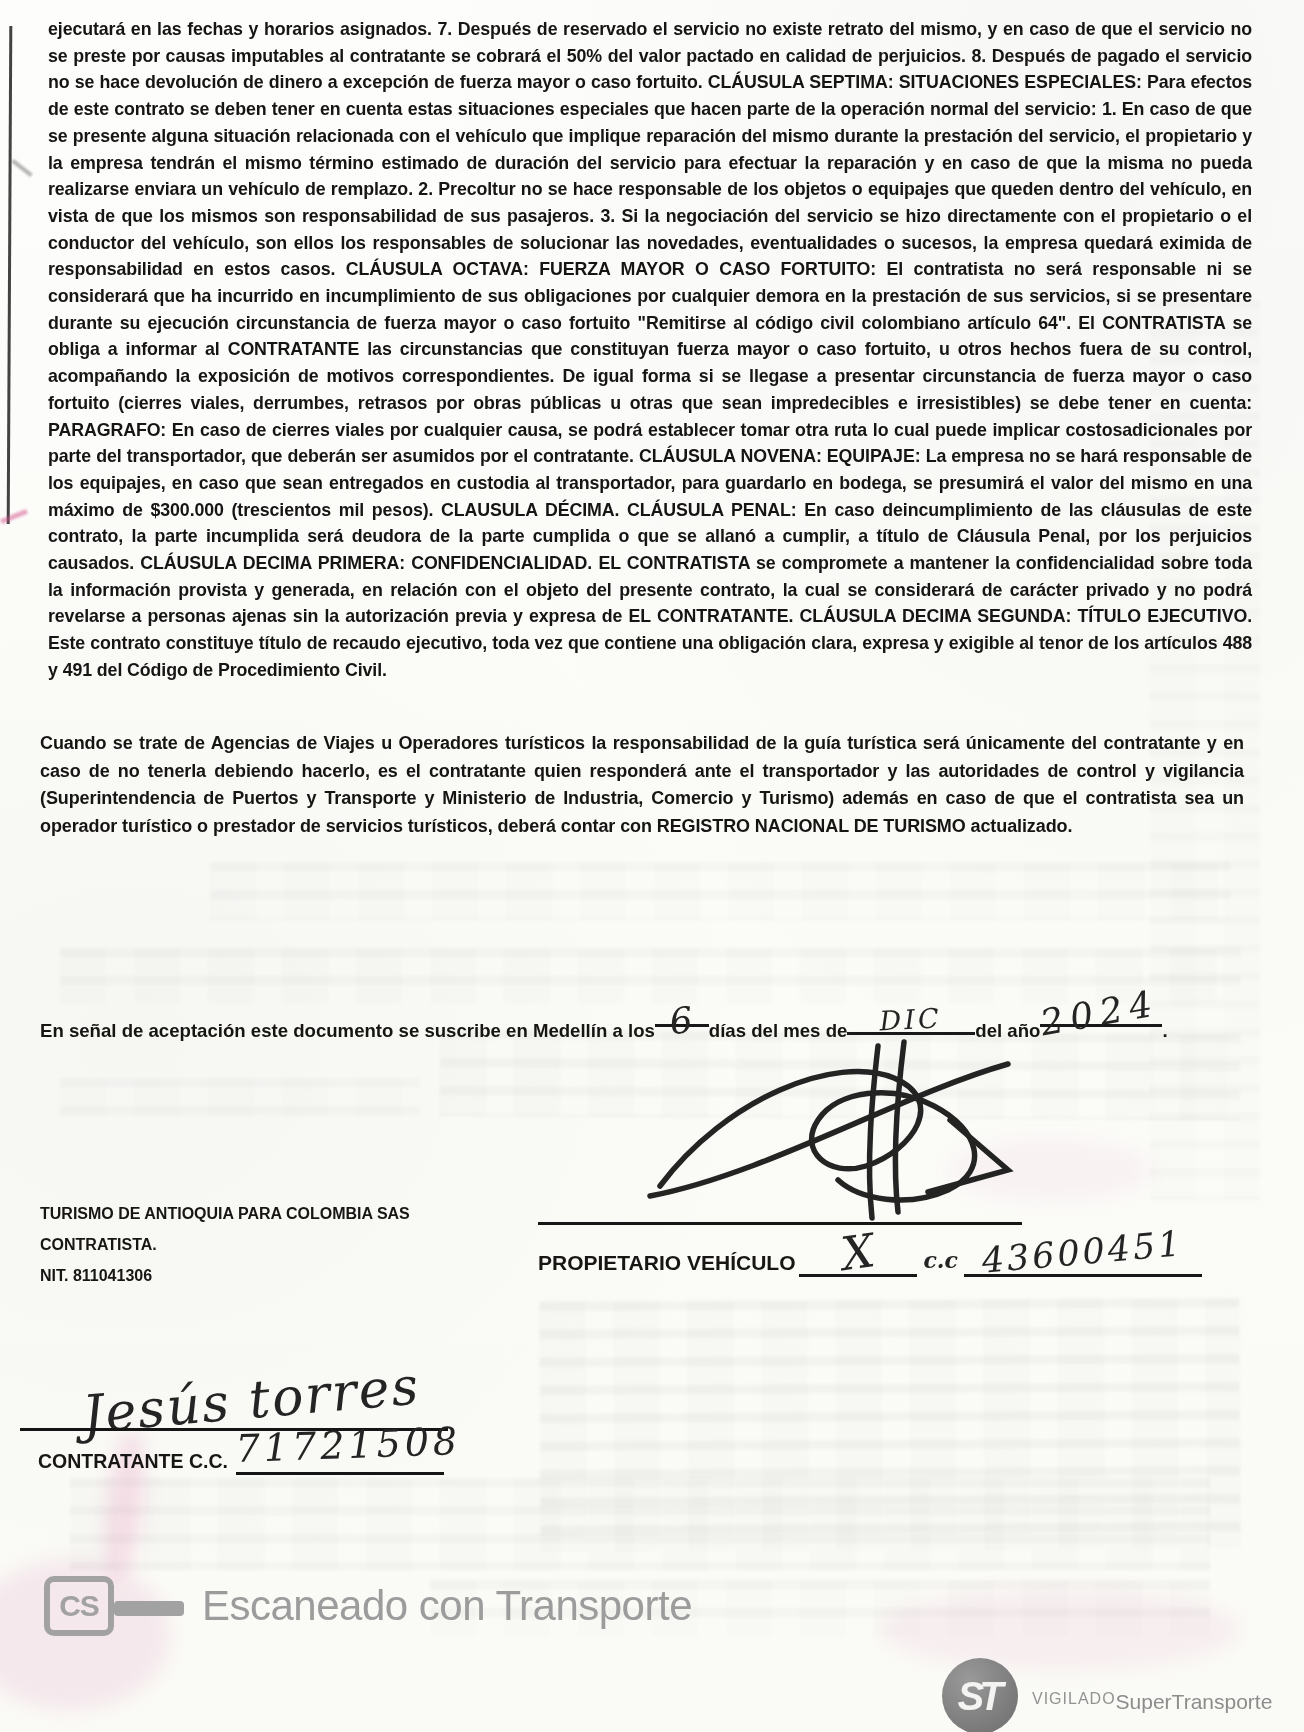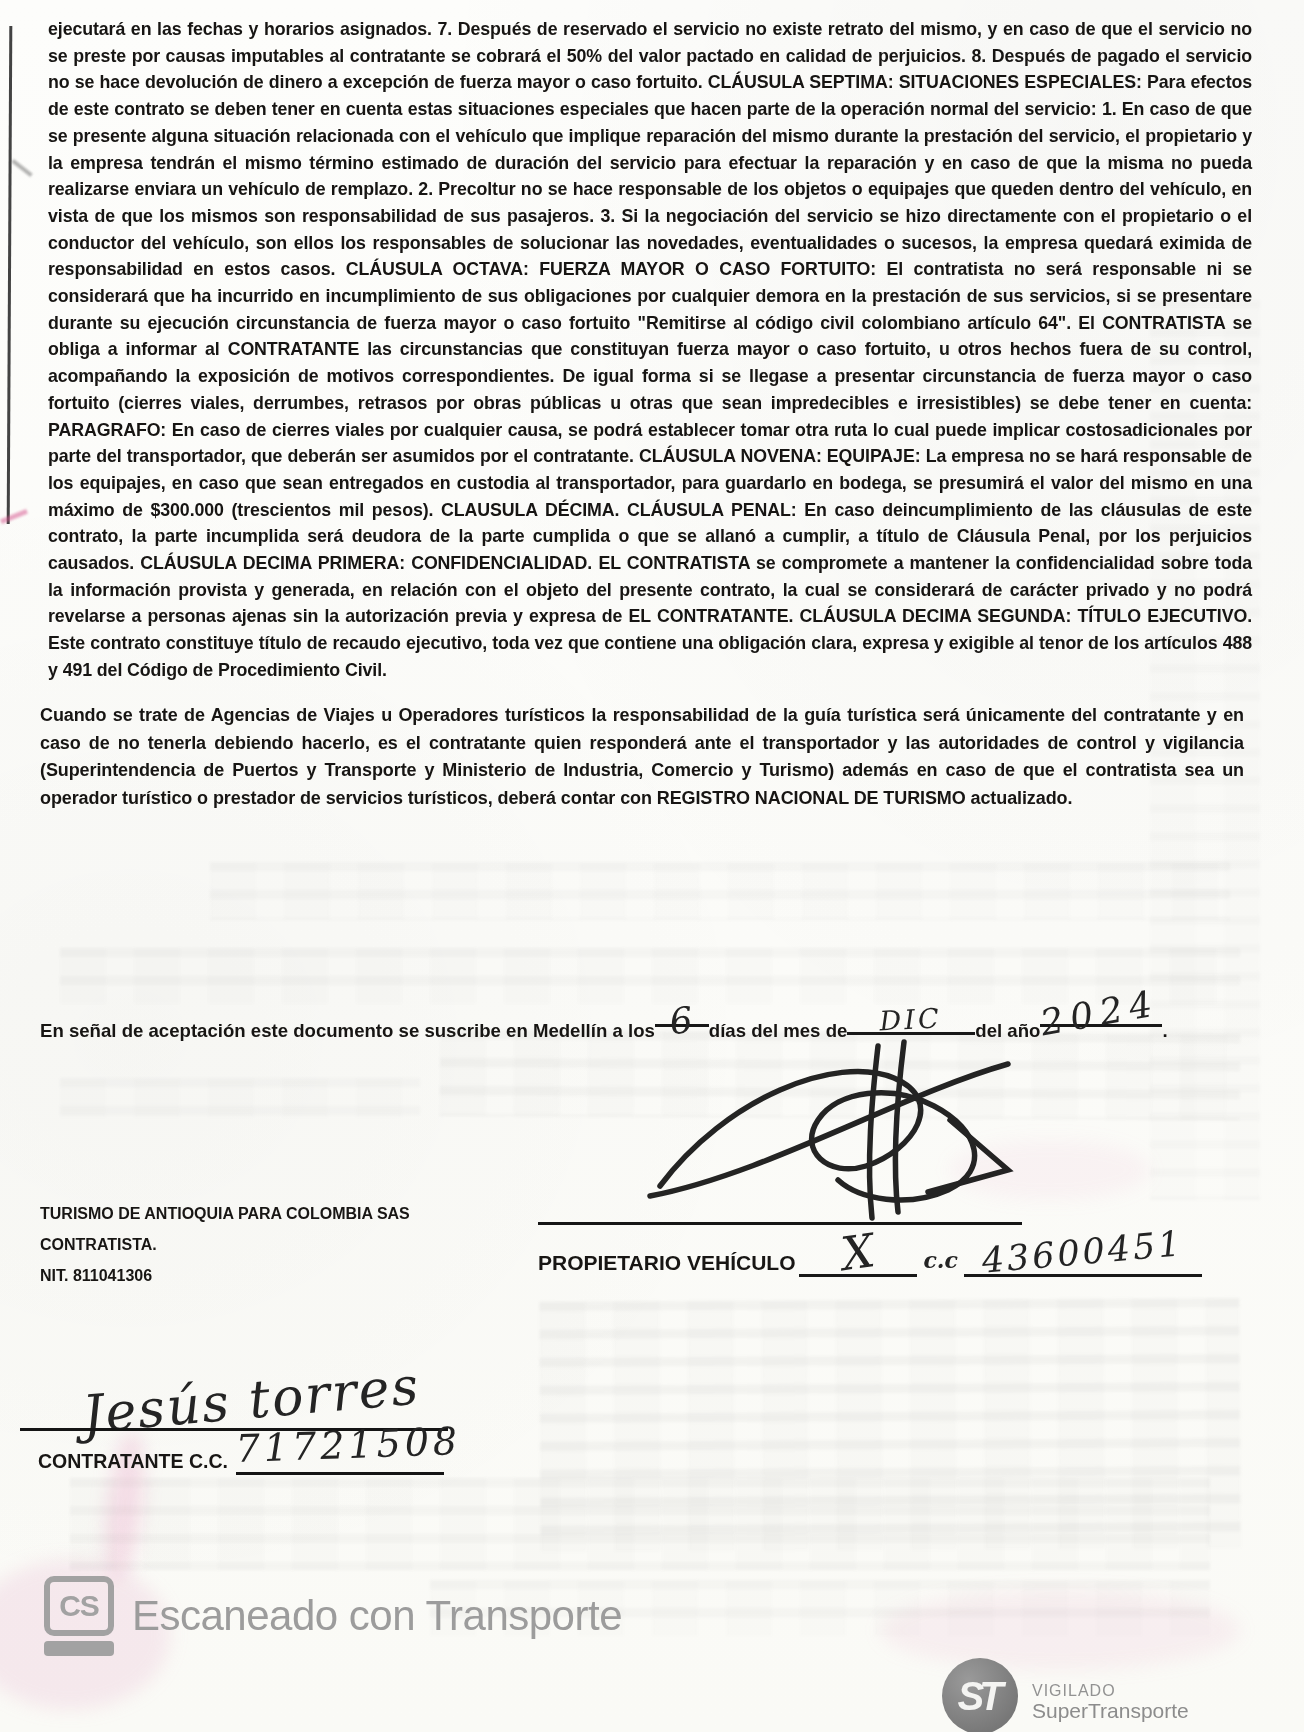--- a/index.html
+++ b/index.html
@@ -36,21 +36,21 @@
   .g6{left:70px;top:1478px;width:1140px;height:92px;opacity:.4;}
   .g7{left:430px;top:1580px;width:780px;height:56px;opacity:.35;}
   .g8{left:1150px;top:300px;width:110px;height:900px;opacity:.25;}
   
   .clauses{
     position:absolute;left:48px;top:16px;width:1204px;margin:0;
     font-size:17.8px;line-height:26.7px;font-weight:bold;color:#171513;
     text-align:justify;letter-spacing:-.1px;
   }
   .tourism{
-    position:absolute;left:40px;top:702px;width:1204px;margin:0;
+    position:absolute;left:40px;top:730px;width:1204px;margin:0;
     font-size:18px;line-height:27.5px;font-weight:bold;color:#171513;
     text-align:justify;letter-spacing:-.1px;
   }
   
   .accept{position:absolute;left:40px;top:1004px;width:1224px;margin:0;
     font-size:18.6px;font-weight:bold;color:#171513;white-space:nowrap;}
   .blank{display:inline-block;border-bottom:3px solid #181818;text-align:center;vertical-align:baseline;height:20px;}
   .blank-day{width:54px;}
   .blank-month{width:128px;}
   .blank-year{width:122px;}
@@ -74,32 +74,32 @@
   
   .contr{position:absolute;left:20px;top:1368px;width:520px;}
   .contr-name{position:absolute;left:62px;top:2px;font-size:52px;transform:rotate(-5deg);letter-spacing:2px;white-space:nowrap;}
   .contr-line{position:absolute;left:0;top:60px;width:428px;border-top:3.5px solid #151515;}
   .contr-row{position:absolute;left:18px;top:76px;display:flex;align-items:baseline;white-space:nowrap;}
   .contr-label{font-weight:bold;font-size:19.5px;color:#181614;text-align:center;}
   .cc-blank{display:inline-block;width:208px;border-bottom:3.5px solid #151515;text-align:center;margin-left:8px;}
   .hand-cc-num{font-size:38px;letter-spacing:4px;transform:rotate(-2deg) translateY(-10px);line-height:22px;}
   
   .cs-row{position:absolute;left:44px;top:1576px;display:flex;align-items:center;gap:18px;}
-  .cs-badge{display:flex;flex-direction:column;align-items:center;}
+  .cs-badge{display:flex;align-items:center;}
   .cs-box{width:58px;height:48px;border:6px solid #a2a2a2;border-radius:10px;display:flex;align-items:center;justify-content:center;
     font-weight:bold;font-size:30px;color:#a2a2a2;letter-spacing:-1px;}
   .cs-bar{width:70px;height:15px;background:#a2a2a2;border-radius:4px;margin-top:5px;}
   .cs-text{font-size:42px;color:#9c9c9c;letter-spacing:-.5px;}
   
   .st-row{position:absolute;left:942px;top:1658px;display:flex;align-items:center;gap:14px;}
   .st-circle{width:76px;height:76px;border-radius:50%;
     background:radial-gradient(circle at 35% 30%, #9a9a9a, #777 75%);
     display:flex;align-items:center;justify-content:center;}
   .st-letters{color:#f4f4f2;font-weight:bold;font-style:italic;font-size:40px;letter-spacing:-5px;transform:translateX(-2px);}
-  .st-text{display:flex;flex-direction:column;line-height:1.1;transform:translateY(6px);}
+  .st-text{display:flex;line-height:1.1;transform:translateY(6px);}
   .st-vigilado{font-size:16px;color:#929292;letter-spacing:1px;}
   .st-name{font-size:21px;color:#8c8c8c;}
 </style>
 </head>
 <body>
 
 <div class="page">
 
   <div class="left-rule"></div>
   <div class="gray-dash"></div>

